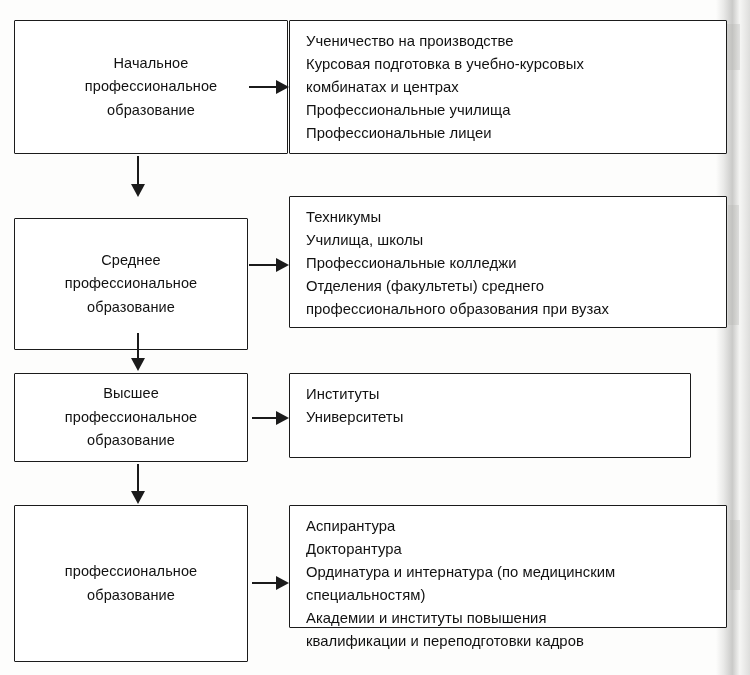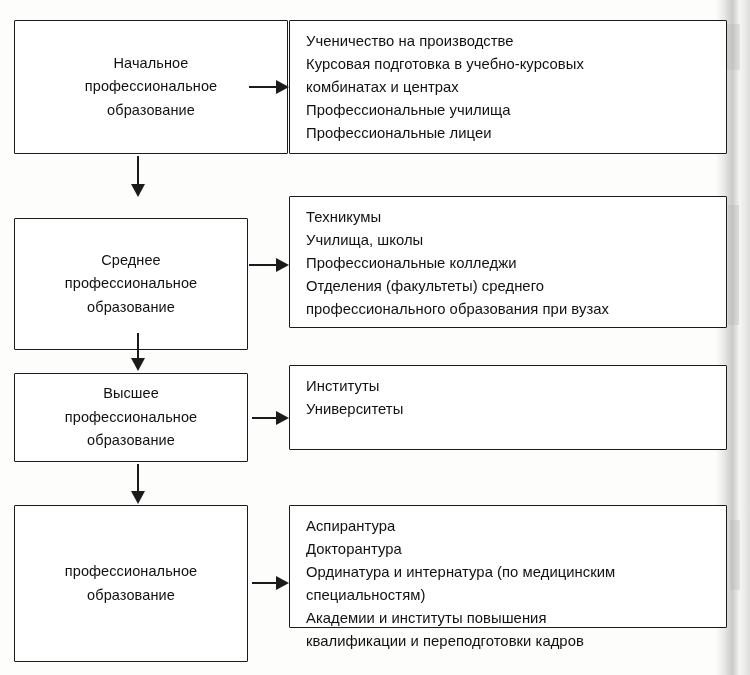--- a/index.html
+++ b/index.html
@@ -188,21 +188,21 @@
       <div>профессиональное</div>
       <div>образование</div>
     </div>
   </div>
 
   <div class="h-arrow" style="left:252px; top:411px; width:37px;">
     <div class="shaft" style="width:26px;"></div>
     <div class="head"></div>
   </div>
 
-  <div class="box box-right" style="left:289px; top:365px; width:438px; height:85px;">
+  <div class="box box-right" style="left:289px; top:373px; width:402px; height:85px;">
     <div class="lines">
       <div>Институты</div>
       <div>Университеты</div>
     </div>
   </div>
 
   <div class="v-arrow" style="left:131px; top:464px; height:40px;">
     <div class="shaft" style="height:29px;"></div>
     <div class="head"></div>
   </div>

